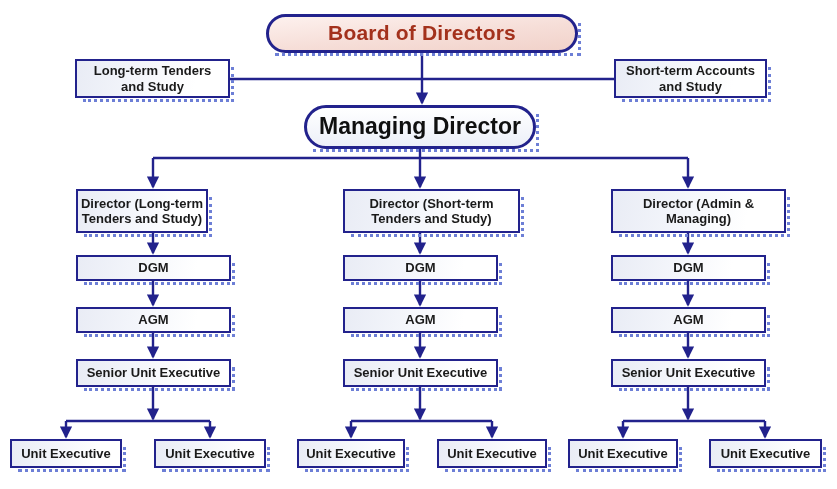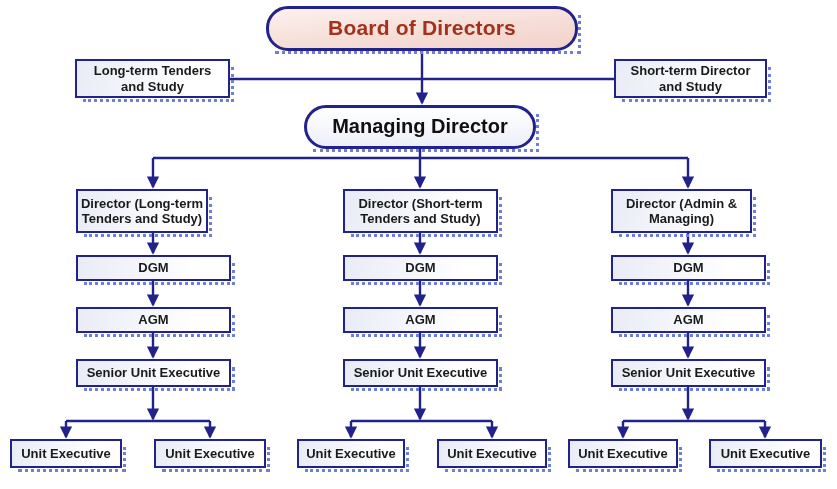--- a/index.html
+++ b/index.html
@@ -76,32 +76,32 @@
   }
   .pill.board {
     background: linear-gradient(175deg, #fdf1ee 0%, #f6ded8 55%, #f1d2ca 100%);
     color: #a3311c;
     font-size: 21px;
     letter-spacing: .2px;
   }
   .pill.md {
     background: linear-gradient(180deg, #ffffff 0%, #f3f5fb 65%, #eceff8 100%);
     color: #101010;
-    font-size: 20px;
-  }
-
-  
-  #node-board            { left: 266px; top: 6px;   width: 312px; height: 45px; }
+    font-size: 23px;
+  }
+
+  
+  #node-board            { left: 266px; top: 14px;   width: 312px; height: 39px; }
   #node-long-term        { left: 75px;  top: 59px;  width: 155px; height: 39px; }
   #node-short-term       { left: 614px; top: 59px;  width: 153px; height: 39px; }
   #node-md               { left: 304px; top: 105px; width: 232px; height: 44px; }
 
   #node-dir-long         { left: 76px;  top: 189px; width: 132px; height: 44px; }
-  #node-dir-short        { left: 343px; top: 189px; width: 155px; height: 44px; }
-  #node-dir-admin        { left: 611px; top: 189px; width: 141px; height: 44px; }
+  #node-dir-short        { left: 343px; top: 189px; width: 177px; height: 44px; }
+  #node-dir-admin        { left: 611px; top: 189px; width: 175px; height: 44px; }
 
   #node-dgm-1            { left: 76px;  top: 255px; width: 155px; height: 26px; }
   #node-dgm-2            { left: 343px; top: 255px; width: 155px; height: 26px; }
   #node-dgm-3            { left: 611px; top: 255px; width: 155px; height: 26px; }
 
   #node-agm-1            { left: 76px;  top: 307px; width: 155px; height: 26px; }
   #node-agm-2            { left: 343px; top: 307px; width: 155px; height: 26px; }
   #node-agm-3            { left: 611px; top: 307px; width: 155px; height: 26px; }
 
   #node-sue-1            { left: 76px;  top: 359px; width: 155px; height: 28px; }
@@ -166,21 +166,21 @@
 
   <div class="node pill board" id="node-board">
     <span class="label">Board of Directors</span>
   </div>
 
   <div class="node box two-line" id="node-long-term">
     <span class="label"><span>Long-term Tenders</span><br><span>and Study</span></span>
   </div>
 
   <div class="node box two-line" id="node-short-term">
-    <span class="label"><span>Short-term Director</span><br><span>and Study</span></span>
+    <span class="label"><span>Short-term Accounts</span><br><span>and Study</span></span>
   </div>
 
   <div class="node pill md" id="node-md">
     <span class="label">Managing Director</span>
   </div>
 
   <div class="node box two-line" id="node-dir-long">
     <span class="label"><span>Director (Long-term</span><br><span>Tenders and Study)</span></span>
   </div>
 

